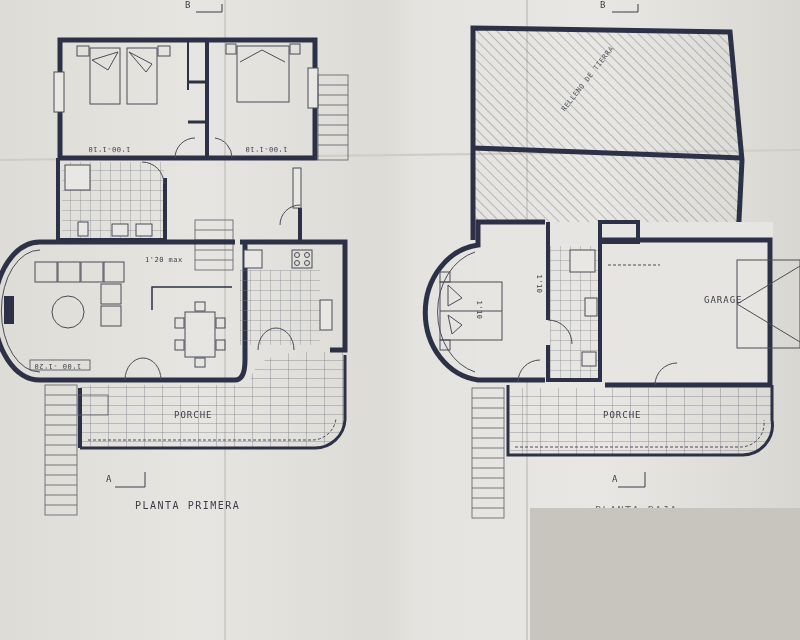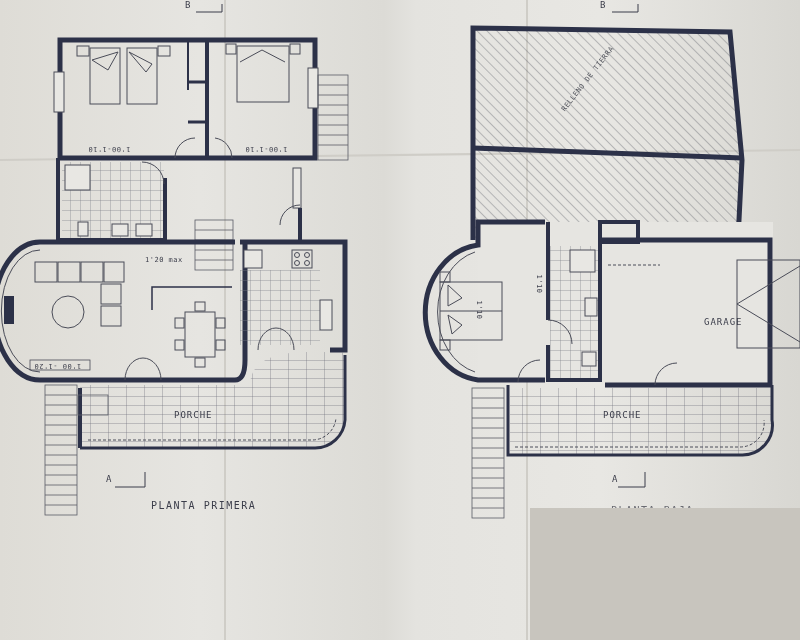--- a/index.html
+++ b/index.html
@@ -1,20 +1,20 @@
 <!DOCTYPE html>
 <html><head>
 <meta charset="utf-8">
 <style>
   html, body { margin: 0; padding: 0; }
   body { width: 800px; height: 640px; overflow: hidden; background: #d9d8d3; font-family: "DejaVu Sans Mono", monospace; }
   .sheet { position: relative; width: 800px; height: 640px; background: linear-gradient(90deg, #dedcd6 0%, #e6e5e1 25%, #dcdbd6 48%, #e4e3df 52%, #e8e7e3 75%, #d8d7d2 100%); }
   svg { position: absolute; left: 0; top: 0; }
   .lbl { position: absolute; color: #3b3d4a; font-size: 9px; letter-spacing: 1px; white-space: nowrap; }
-  .lbl.big { font-size: 10px; letter-spacing: 1.5px; margin-left: 16px; }
+  .lbl.big { font-size: 10px; letter-spacing: 1.5px; }
   .lbl.small { font-size: 7px; letter-spacing: 0.5px; }
   .patch { position: absolute; left: 530px; top: 508px; width: 270px; height: 132px; background: #c8c5be; }
 </style>
 </head>
 <body>
 
 <div class="sheet">
 <svg width="800" height="640" viewBox="0 0 800 640">
   <defs>
     <pattern id="hatch" patternUnits="userSpaceOnUse" width="7" height="7" patternTransform="rotate(-45)">
@@ -229,21 +229,21 @@
   <div class="lbl" style="left:106px;top:474px;">A</div>
   <div class="lbl big" style="left:135px;top:500px;">PLANTA PRIMERA</div>
   <div class="lbl" style="left:174px;top:410px;">PORCHE</div>
   <div class="lbl small" style="left:88px;top:145px;transform:rotate(180deg);">1'00-1'10</div>
   <div class="lbl small" style="left:245px;top:145px;transform:rotate(180deg);">1'00-1'10</div>
   <div class="lbl small" style="left:145px;top:256px;">1'20 max</div>
   <div class="lbl small" style="left:34px;top:362px;transform:rotate(180deg);">1'00 -1'20</div>
 
   <div class="lbl" style="left:600px;top:0px;">B</div>
   <div class="lbl" style="left:612px;top:474px;">A</div>
-  <div class="lbl" style="left:656px;top:317px;padding-left:48px;">GARAGE</div>
+  <div class="lbl" style="left:656px;top:295px;padding-left:48px;">GARAGE</div>
   <div class="lbl" style="left:603px;top:410px;">PORCHE</div>
   <div class="lbl small" style="left:560px;top:108px;transform:rotate(-52deg);transform-origin:left top;color:#55575f;">RELLENO DE TIERRA</div>
   <div class="lbl small" style="left:470px;top:306px;transform:rotate(90deg);">1'10</div>
   <div class="lbl small" style="left:530px;top:280px;transform:rotate(90deg);">1'10</div>
   <div class="lbl big" style="left:595px;top:505px;color:#6a6b72;">PLANTA BAJA</div>
 
   <div class="patch"></div>
 </div>
 
 </body></html>

